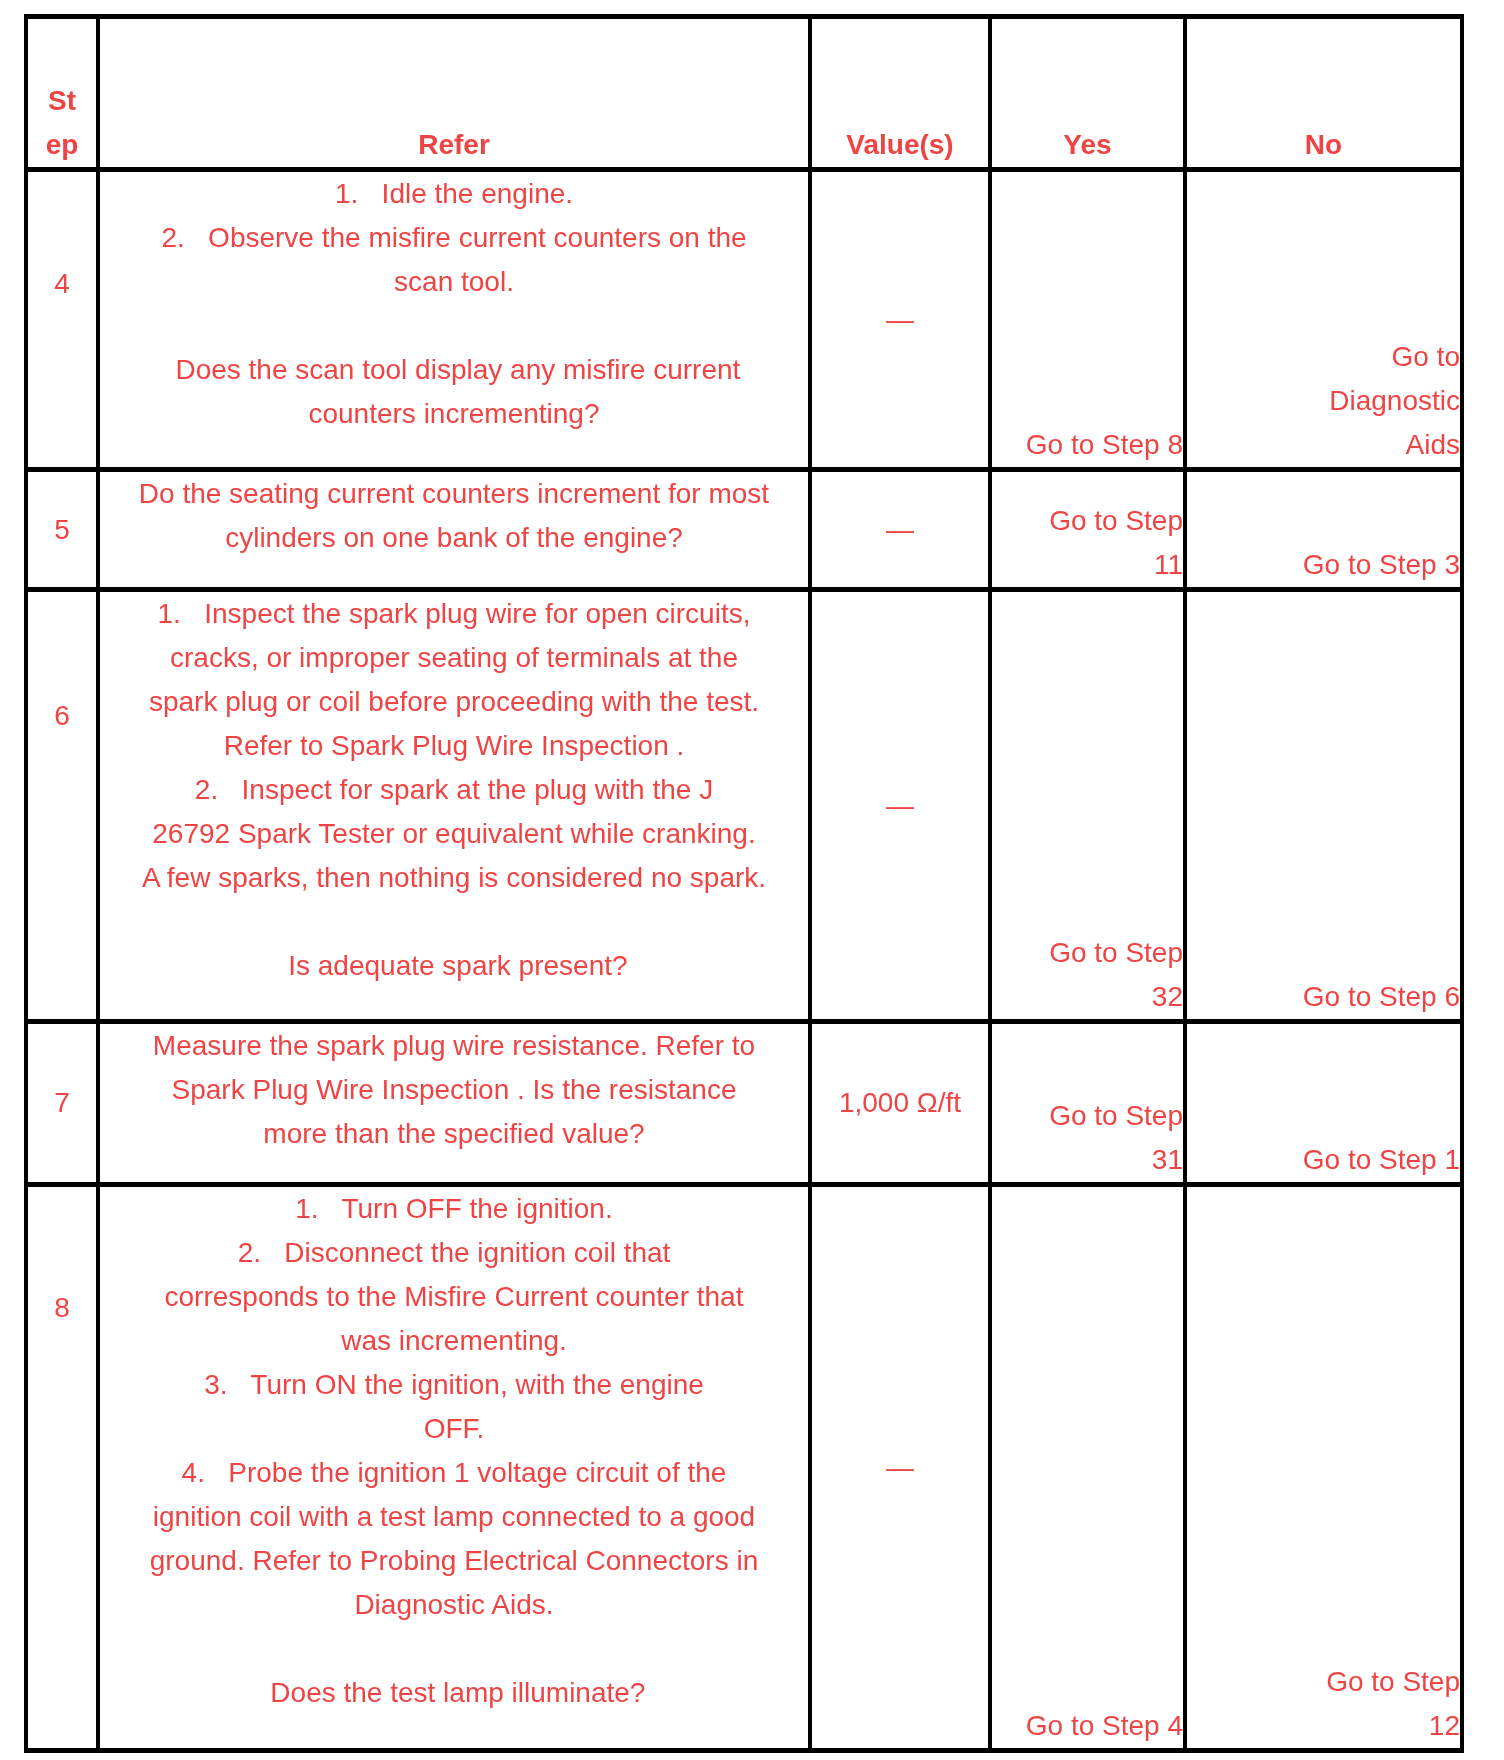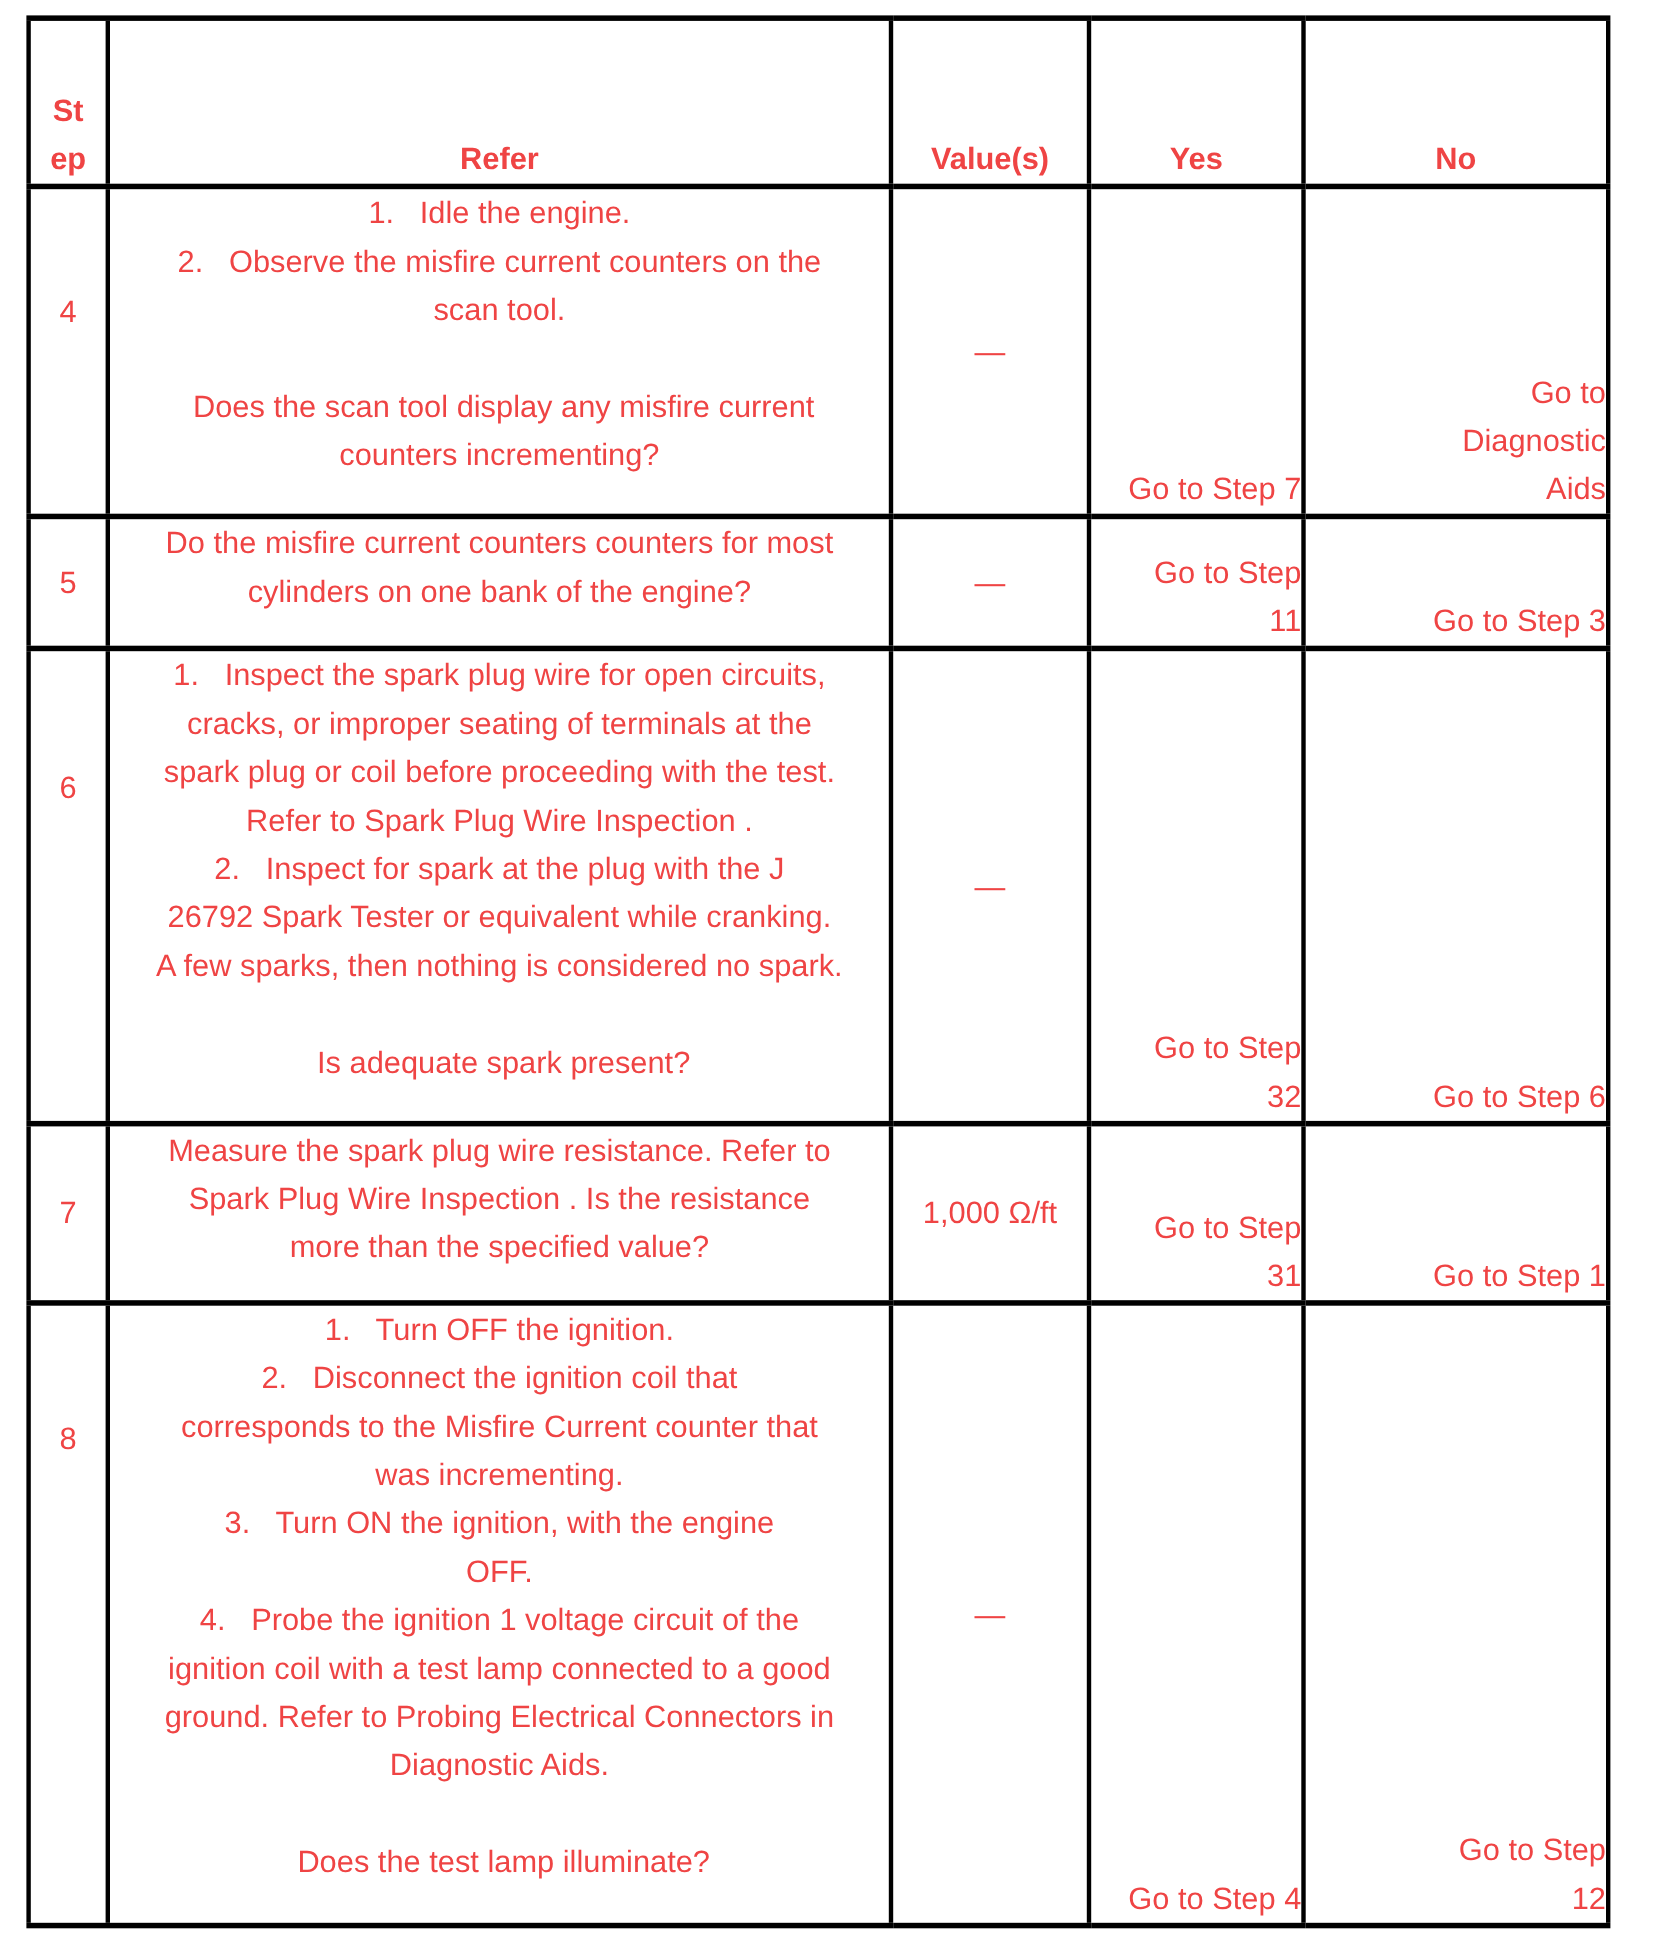--- a/index.html
+++ b/index.html
@@ -91,29 +91,29 @@
 
     <tr class="r4">
       <td class="step-cell"><span class="num up36">4</span></td>
       <td class="action-cell">1.   Idle the engine.
 2.   Observe the misfire current counters on the
 scan tool.
 
  Does the scan tool display any misfire current
 counters incrementing?</td>
       <td class="value-cell">—</td>
-      <td class="yn-cell">Go to Step 7</td>
+      <td class="yn-cell">Go to Step 8</td>
       <td class="yn-cell">Go to
 Diagnostic
 Aids</td>
     </tr>
 
     <tr class="r5">
       <td class="step-cell"><span class="num">5</span></td>
-      <td class="action-cell">Do the misfire current counters counters for most
+      <td class="action-cell">Do the seating current counters increment for most
 cylinders on one bank of the engine?</td>
       <td class="value-cell">—</td>
       <td class="yn-cell">Go to Step
 11</td>
       <td class="yn-cell pb26">Go to Step 3</td>
     </tr>
 
     <tr class="r6">
       <td class="step-cell"><span class="num up90">6</span></td>
       <td class="action-cell">1.   Inspect the spark plug wire for open circuits,

